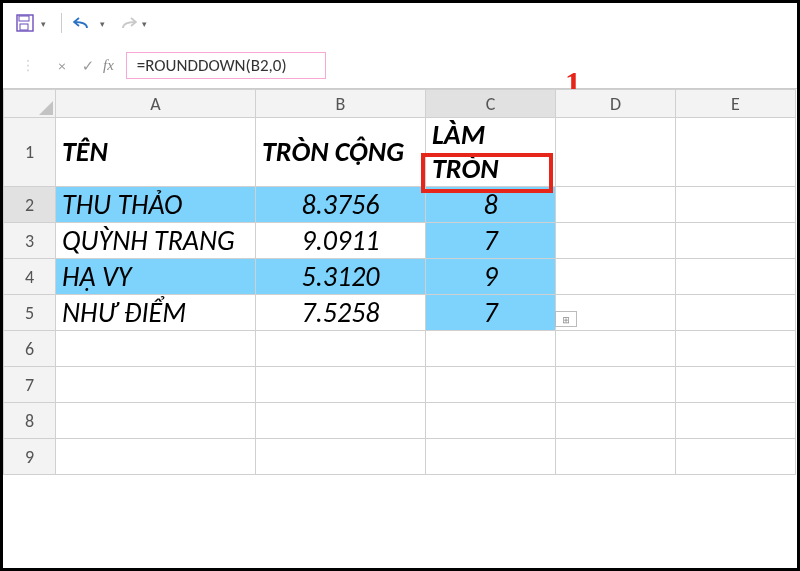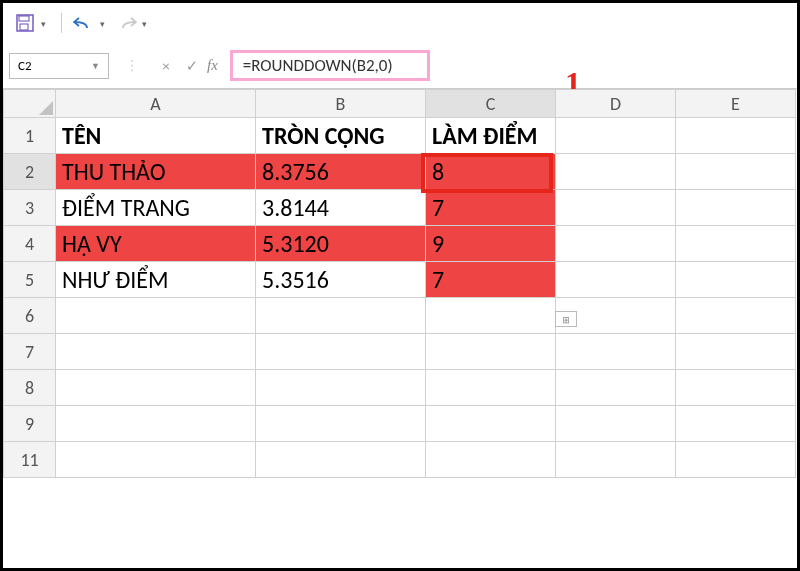--- a/index.html
+++ b/index.html
@@ -9,42 +9,42 @@
     .tb-icon { width: 24px; height: 24px; display: inline-flex; align-items: center; justify-content: center; cursor: pointer; }
     .tb-sep { width: 1px; height: 20px; background: #ccc; margin: 0 6px; }
     .chev { width: 10px; color: #666; font-size: 9px; }
     
     .formula-row { height: 46px; display: flex; align-items: center; padding: 0 6px; gap: 4px; border-bottom: 1px solid #ccc; }
     .name-box { width: 100px; height: 26px; border: 1px solid #bbb; background: #fff; font-size: 13px; padding: 0 8px; display: flex; align-items: center; justify-content: space-between; }
     .nb-chev { color: #888; font-size: 9px; }
     .fb-sep { margin: 0 12px; color: #d0d0d0; font-size: 14px; }
     .fb-btn { width: 22px; color: #999; display: inline-flex; justify-content: center; font-size: 15px; }
     .fx { color: #888; font-style: italic; font-family: 'Times New Roman', serif; font-size: 15px; margin-right: 8px; }
-    .formula-box { border: 3px solid #f9a8d4; padding: 2px 10px; font-size: 17px; font-family: Calibri, sans-serif; color: #333; min-width: 200px; }
+    .formula-box { border: 1px solid #f9a8d4; padding: 2px 10px; font-size: 17px; font-family: Calibri, sans-serif; color: #333; min-width: 200px; }
     .annot { position: absolute; font-family: 'Comic Sans MS', cursive; font-size: 32px; font-weight: bold; color: #e6261a; }
     .annot-1 { top: 62px; left: 562px; }
     .annot-2 { top: 174px; left: 562px; }
 
     .sheet { position: relative; }
     table { border-collapse: collapse; }
     td, th { border: 1px solid #d0d0d0; font-family: Calibri, sans-serif; }
     
     .corner { width: 52px; height: 28px; background: #f3f3f3; position: relative; }
     .corner::after { content:''; position:absolute; right:2px; bottom:2px; width:0; height:0; border-left:14px solid transparent; border-bottom:14px solid #c3c3c3; }
     .col-head { background: #f3f3f3; text-align: center; font-size: 18px; color: #555; height: 28px; font-weight: normal; }
     .row-head { background: #f3f3f3; text-align: center; font-size: 18px; color: #555; width: 52px; font-weight: normal; }
     .col-A { width: 200px; }
     .col-B { width: 170px; }
     .col-C { width: 130px; }
     .col-D, .col-E { width: 120px; }
     
-    .cell { height: 36px; padding: 0 6px; font-size: 24px; line-height: 34px; background: #fff; }
+    .cell { height: 36px; padding: 0 6px; font-size: 28px; line-height: 34px; background: #fff; font-style: italic; }
     .bold { font-weight: bold; }
-    .right { text-align: left; }
-    .band { background: #ef4444; }
+    .right { text-align: center; }
+    .band { background: #7dd3fc; }
     
     .hilite-cell { position: absolute; border: 4px solid #e6261a; pointer-events: none; }
     .hilite-c2 { top: 64px; left: 418px; width: 132px; height: 40px; }
     .autofill { position: absolute; width: 22px; height: 16px; border: 1px solid #bbb; background: #fff; font-size: 9px; color: #888; display: flex; align-items: center; justify-content: center; }
     
     .col-head.active { background: #e1e1e1; }
     .row-head.active { background: #e1e1e1; }
   </style>
 </head>
 <body>
@@ -69,24 +69,20 @@
   <span class="tb-icon" style="opacity:.45">
     <svg width="22" height="14" viewBox="0 0 22 14">
         <path d="M16 2 L21 6 L16 10" fill="none" stroke="#888" stroke-width="1.8"></path>
         <path d="M21 6 Q8 6 8 12" fill="none" stroke="#888" stroke-width="1.8"></path>
       </svg>
   </span>
   <span class="chev">▾</span>
 </div>
 
 <div class="formula-row">
-  <div class="name-box">
-    <span>C2</span>
-    <span class="nb-chev">▼</span>
-  </div>
   <span class="fb-sep">⋮</span>
   <span class="fb-btn">×</span>
   <span class="fb-btn">✓</span>
   <span class="fx">fx</span>
   <div class="formula-box">=ROUNDDOWN(B2,0)</div>
 </div>
 
 <div class="annot annot-1">1</div>
 <div class="annot annot-2">2</div>
 
@@ -98,52 +94,52 @@
       <th class="col-head col-A">A</th>
       <th class="col-head col-B">B</th>
       <th class="col-head col-C active">C</th>
       <th class="col-head col-D">D</th>
       <th class="col-head col-E">E</th>
     </tr>
     <tr>
       <th class="row-head">1</th>
       <td class="cell bold">TÊN</td>
       <td class="cell bold">TRÒN CỘNG</td>
-      <td class="cell bold">LÀM ĐIỂM</td>
+      <td class="cell bold">LÀM TRÒN</td>
       <td class="cell"></td>
       <td class="cell"></td>
     </tr>
     <tr>
       <th class="row-head active">2</th>
       <td class="cell band">THU THẢO</td>
       <td class="cell band right">8.3756</td>
       <td class="cell band right">8</td>
       <td class="cell"></td>
       <td class="cell"></td>
     </tr>
     <tr>
       <th class="row-head">3</th>
-      <td class="cell">ĐIỂM TRANG</td>
-      <td class="cell right">3.8144</td>
+      <td class="cell">QUỲNH TRANG</td>
+      <td class="cell right">9.0911</td>
       <td class="cell band right">7</td>
       <td class="cell"></td>
       <td class="cell"></td>
     </tr>
     <tr>
       <th class="row-head">4</th>
       <td class="cell band">HẠ VY</td>
       <td class="cell band right">5.3120</td>
       <td class="cell band right">9</td>
       <td class="cell"></td>
       <td class="cell"></td>
     </tr>
     <tr>
       <th class="row-head">5</th>
       <td class="cell">NHƯ ĐIỂM</td>
-      <td class="cell right">5.3516</td>
+      <td class="cell right">7.5258</td>
       <td class="cell band right">7</td>
       <td class="cell"></td>
       <td class="cell"></td>
     </tr>
     <tr>
       <th class="row-head">6</th>
       <td class="cell"></td>
       <td class="cell"></td>
       <td class="cell"></td>
       <td class="cell"></td>
@@ -166,26 +162,18 @@
       <td class="cell"></td>
     </tr>
     <tr>
       <th class="row-head">9</th>
       <td class="cell"></td>
       <td class="cell"></td>
       <td class="cell"></td>
       <td class="cell"></td>
       <td class="cell"></td>
     </tr>
-    <tr>
-      <th class="row-head">11</th>
-      <td class="cell"></td>
-      <td class="cell"></td>
-      <td class="cell"></td>
-      <td class="cell"></td>
-      <td class="cell"></td>
-    </tr>
   </tbody>
     </table>
 
   <div class="hilite-cell hilite-c2"></div>
   <div class="autofill" style="top:222px; left:552px;">⊞</div>
 </div>
 
 </body></html>

